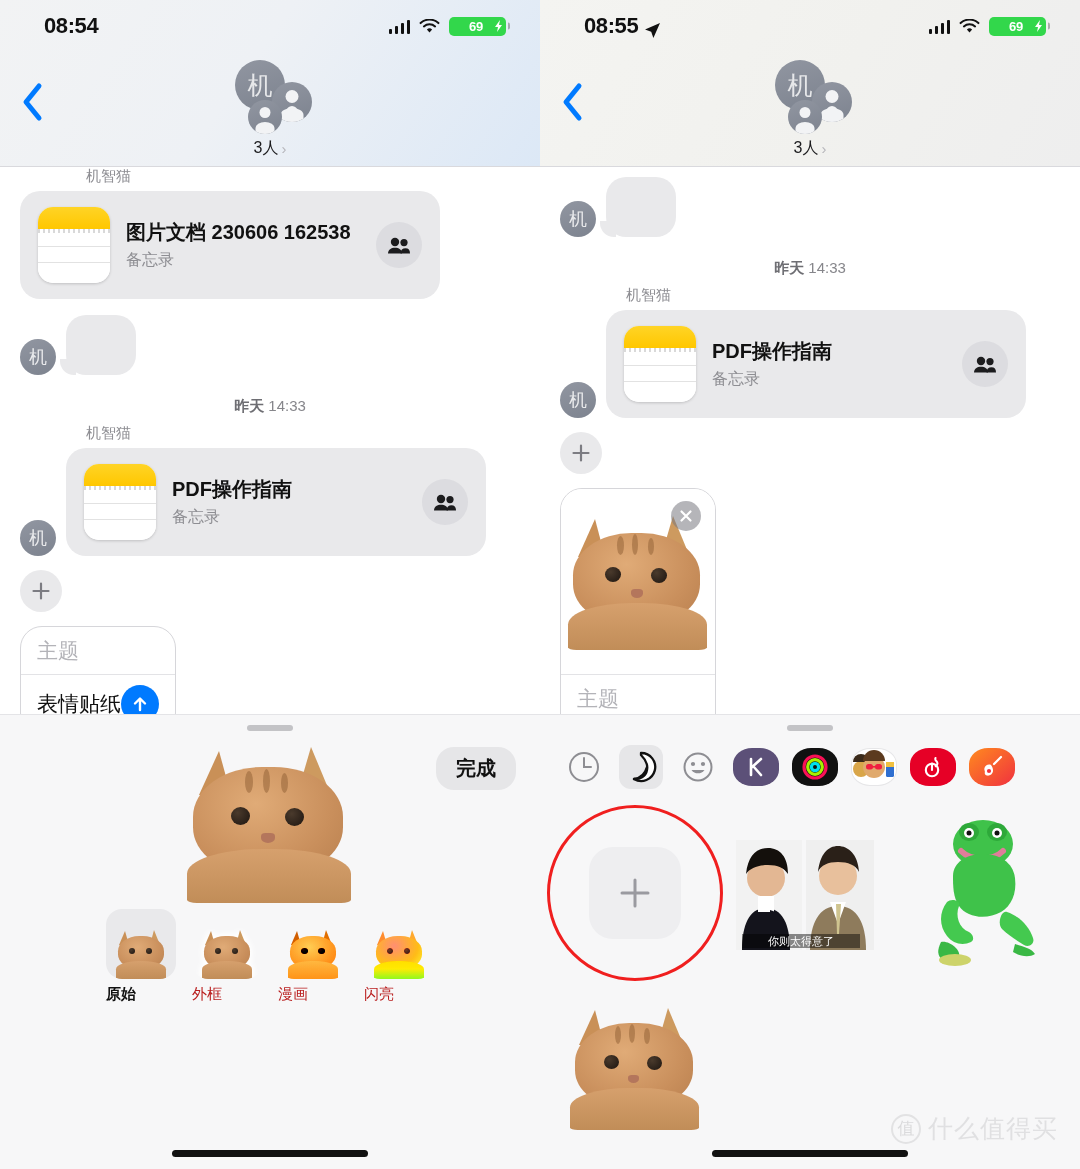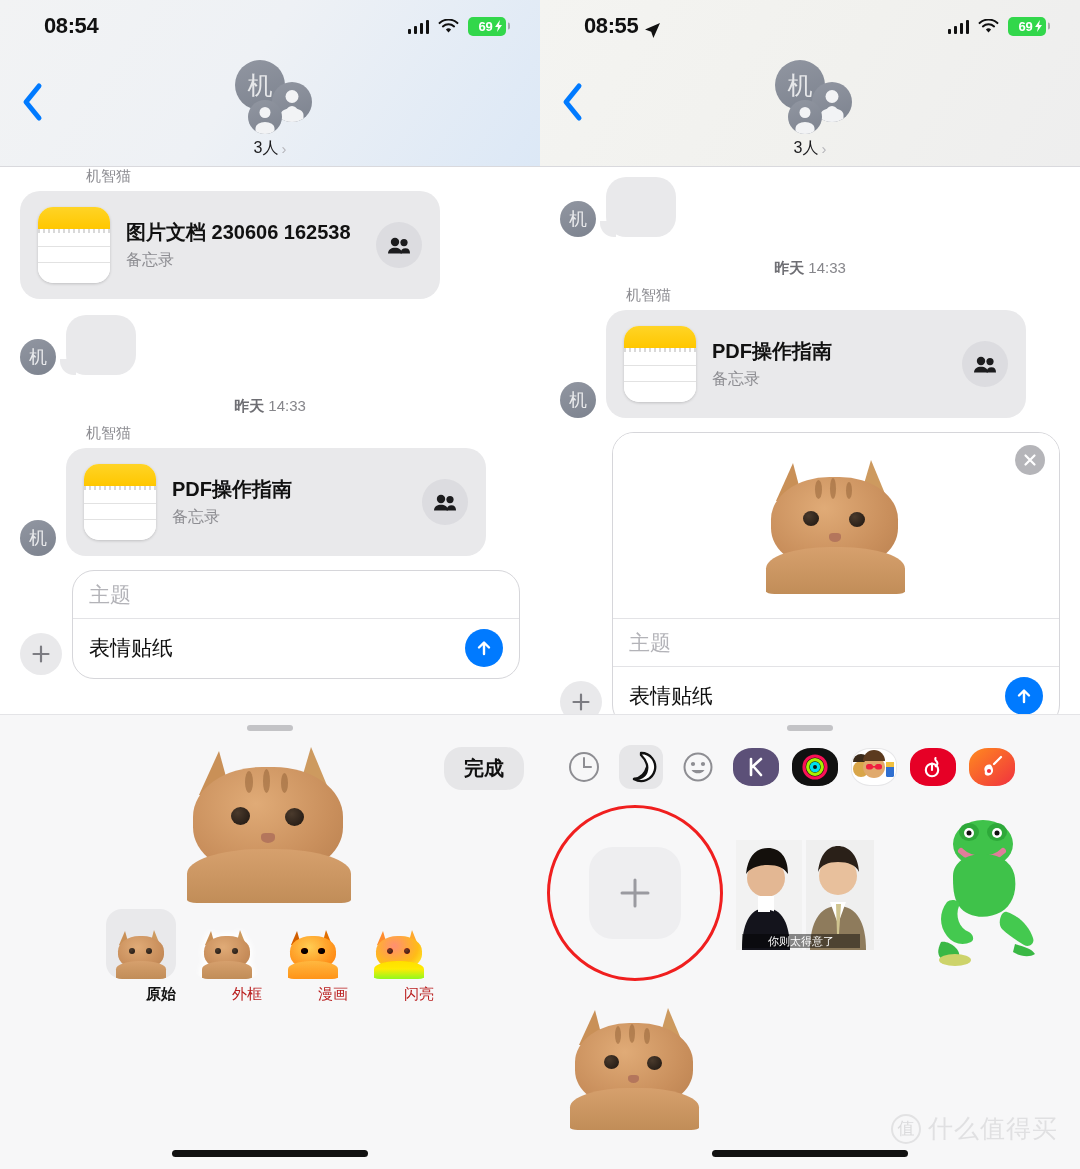--- a/index.html
+++ b/index.html
@@ -18,21 +18,21 @@
     position:relative; z-index:5;
   }
   .sb-time { font-size:22px; font-weight:700; color:#111; letter-spacing:-0.4px;
              display:flex; align-items:flex-end; gap:6px; }
   .loc-arrow { display:inline-block; }
   .sb-right { display:flex; align-items:center; gap:9px; }
   .sig { display:flex; align-items:flex-end; gap:2.5px; height:15px; }
   .sig i { width:3.5px; background:#111; border-radius:1px; display:block; }
   .sig i:nth-child(1){height:5px;} .sig i:nth-child(2){height:8px;}
   .sig i:nth-child(3){height:11px;} .sig i:nth-child(4){height:14px;}
-  .batt { position:relative; width:38px; height:19px; border-radius:5px;
+  .batt { position:relative; width:57px; height:19px; border-radius:5px;
           background:#32d74b; display:flex; align-items:center;
           justify-content:center; }
   .batt-txt { font-size:13px; font-weight:700; color:#fff; letter-spacing:-0.3px;
               margin-left:-3px; }
   .batt-bolt { position:absolute; right:3px; top:50%; transform:translateY(-50%); }
   .batt-cap { position:absolute; right:-4px; top:50%; transform:translateY(-50%);
               width:2.5px; height:7px; background:rgba(0,0,0,.28);
               border-radius:0 2px 2px 0; }
 
   
@@ -96,22 +96,22 @@
   .card-sub { font-size:16px; color:#8e8e93; margin-top:6px; }
   .ppl-btn { width:46px; height:46px; border-radius:50%; background:#dcdce0;
              flex:none; display:flex; align-items:center; justify-content:center; }
   .empty-bub { width:70px; height:60px; background:#e9e9eb;
                border-radius:20px; position:relative; }
   .empty-bub::after { content:""; position:absolute; left:-6px; bottom:0;
      width:16px; height:16px; background:#e9e9eb;
      border-radius:0 0 0 14px; }
 
   
-  .composer { display:flex; align-items:flex-end; gap:10px;
-              padding:14px 20px 16px; }
+  .composer { display:flex; align-items:flex-start; gap:10px;
+              padding:14px 20px 16px;flex-direction:column; }
   .plus-btn { width:42px; height:42px; border-radius:50%; background:#e9e9eb;
               flex:none; display:flex; align-items:center; justify-content:center;
               margin-bottom:4px; }
   .inputbox { flex:1; border:1px solid #d6d6da; border-radius:22px;
               background:#fff; overflow:hidden; }
   .subj { padding:10px 16px 9px; font-size:21px; color:#b3b3b8;
           border-bottom:1px solid #e3e3e6; }
   .msgline { padding:10px 16px 11px; display:flex; align-items:center;
              justify-content:space-between; }
   .msgtxt { font-size:21px; color:#111; }
@@ -122,28 +122,28 @@
      display:flex; align-items:center; justify-content:center; }
   .close-x { position:absolute; right:14px; top:12px; width:30px; height:30px;
      border-radius:50%; background:rgba(120,120,128,.55);
      display:flex; align-items:center; justify-content:center; }
 
   
   .sheet { position:absolute; left:0; right:0; bottom:0;
            background:#f7f7f8; border-top:1px solid #e4e4e7; }
   .grabber { width:46px; height:6px; border-radius:3px; background:#c3c3c6;
              margin:10px auto 0; }
-  .done-btn { position:absolute; right:16px; top:32px;
+  .done-btn { position:absolute; right:24px; top:32px;
               background:#e6e6e8; border-radius:18px; padding:8px 20px;
               font-size:20px; font-weight:700; color:#111; }
   .big-sticker { display:flex; align-items:center; justify-content:center;
                  padding-top:14px; }
   .styles-row { display:flex; justify-content:center; gap:16px;
                 padding:6px 0 0; }
-  .style-item { width:70px; text-align:right; }
+  .style-item { width:70px; text-align:left; }
   .style-thumb { width:70px; height:70px; border-radius:16px;
                  display:flex; align-items:flex-end; justify-content:center;
                  overflow:hidden; }
   .style-thumb.sel { background:#e9e9eb; }
   .style-lbl { font-size:15px; margin-top:6px; color:#b91c1c; }
   .style-lbl.sel { color:#111; font-weight:700; }
 
   
   .tabbar { display:flex; align-items:center; gap:13px;
             padding:14px 16px 10px 22px; }

